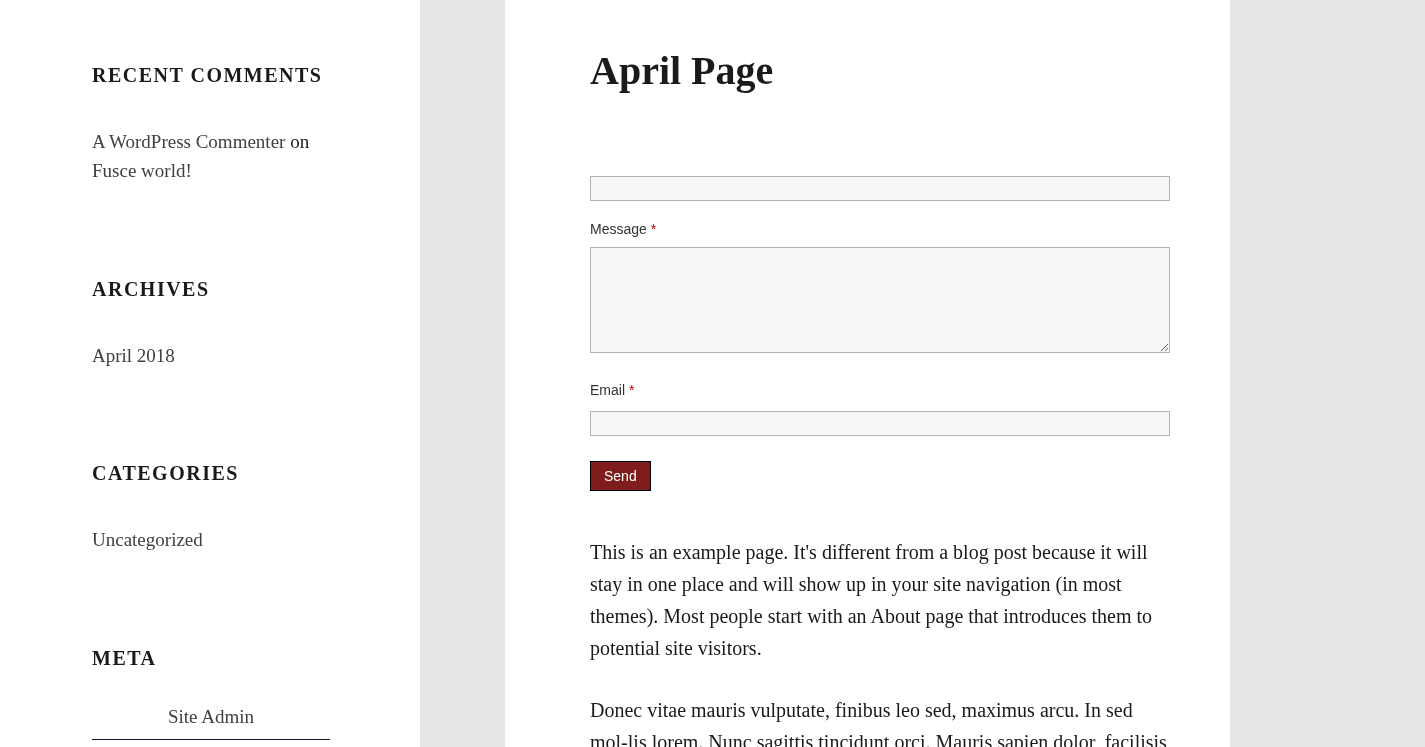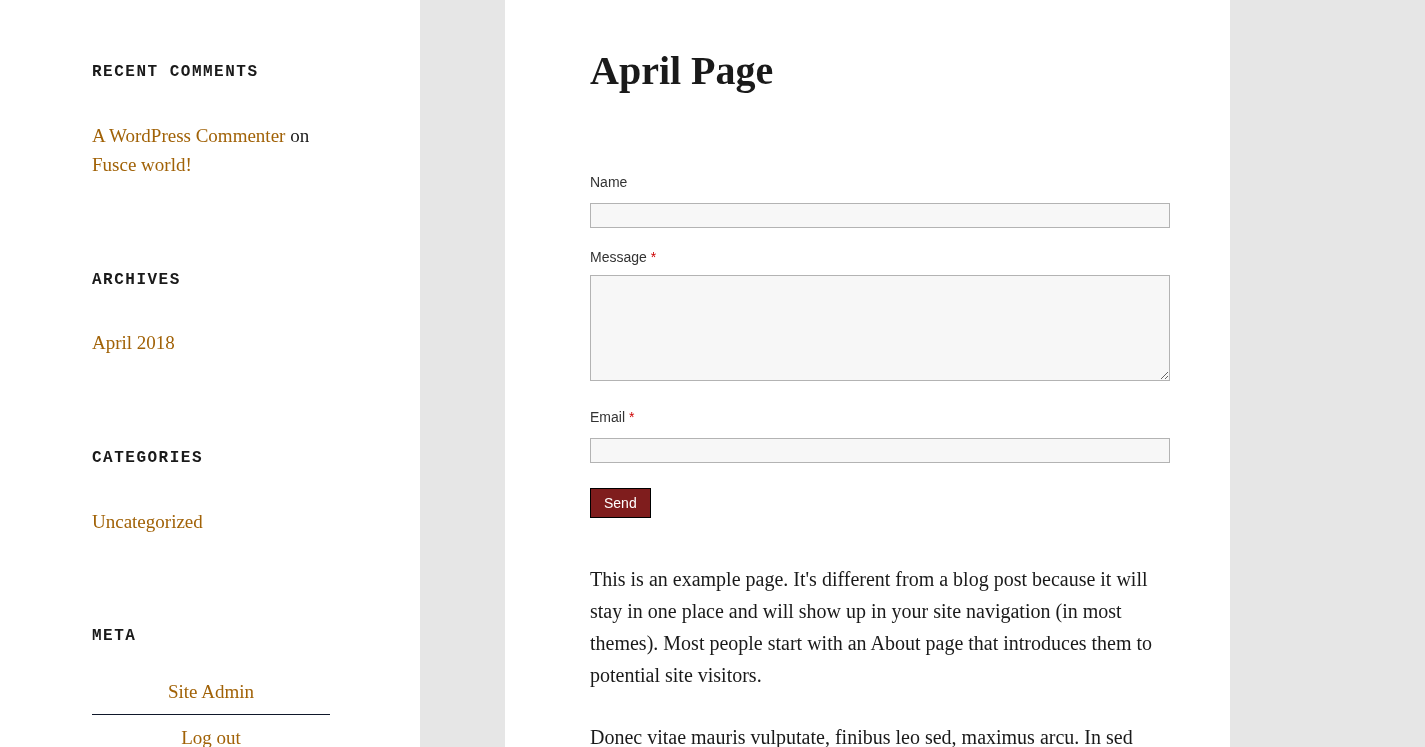--- a/index.html
+++ b/index.html
@@ -16,36 +16,36 @@
     margin: 0 auto;
   }
   .sidebar {
     width: 420px;
     background: #fff;
     padding: 60px 90px 40px 92px;
     flex-shrink: 0;
   }
   .widget { margin-bottom: 80px; }
   .widget-title {
-    font-family: Liberation Mono, monospace;
-    font-size: 16px;
+    font-family: Liberation Serif, serif;
+    font-size: 20px;
     font-weight: 800;
     letter-spacing: 1.5px;
     text-transform: uppercase;
     color: #1a1a1a;
     margin-bottom: 28px;
   }
   .widget ul { list-style: none; }
   .widget li {
     font-size: 19px;
     color: #1a1a1a;
     padding: 8px 0;
   }
   .widget a {
-    color: #a16207;
+    color: #404040;
     text-decoration: none;
   }
   .meta-list li {
     border-bottom: 1px solid #0f172a;
     padding: 8px 0;
     text-align: center;
   }
   .meta-list li:first-child { padding-top: 0; }
   .gap {
     width: 85px;
@@ -156,21 +156,20 @@
 
   </aside>
 
   <div class="gap"></div>
 
   <main class="main">
     <h1 class="page-title">April Page</h1>
 
     <form>
       <div class="form-field">
-        <label class="form-label">Name</label>
         <input type="text" class="form-input" style="">
       </div>
       <div class="form-field">
         <label class="form-label"><span>Message </span><span class="req">*</span></label>
         <textarea class="form-textarea" style=""></textarea>
       </div>
       <div class="form-field">
         <label class="form-label"><span>Email </span><span class="req">*</span></label>
         <input type="text" class="form-input" style="">
       </div>

